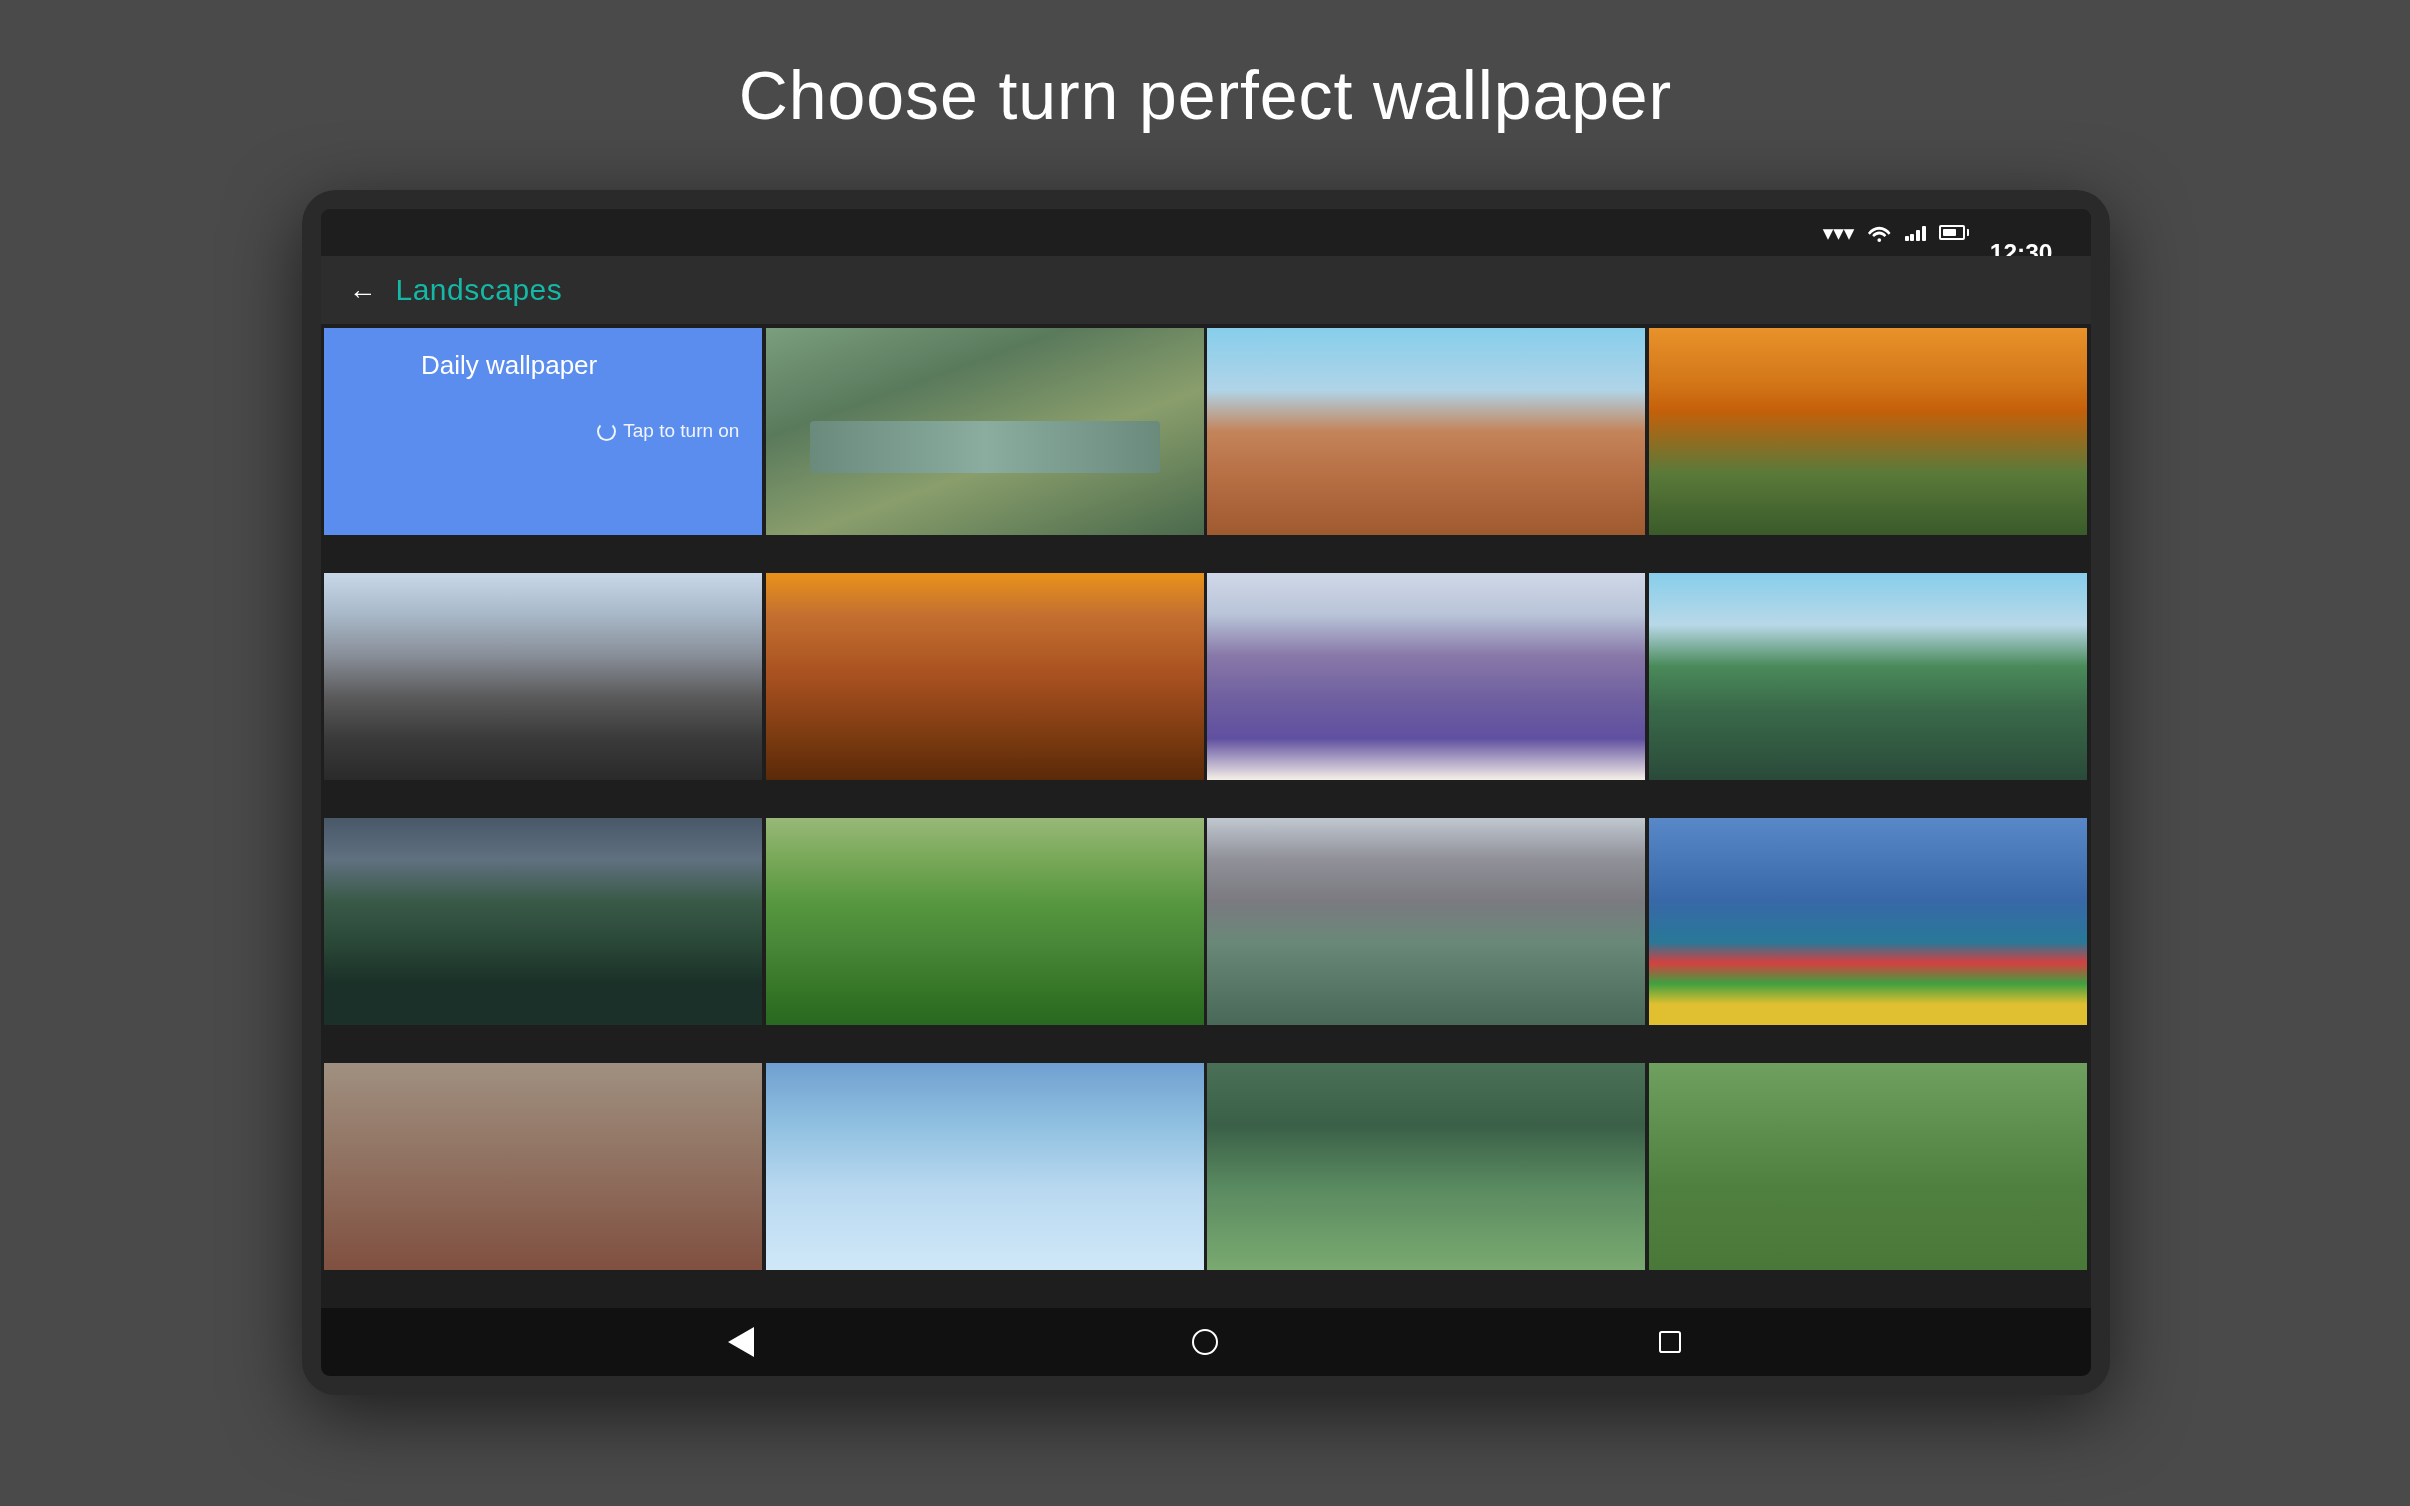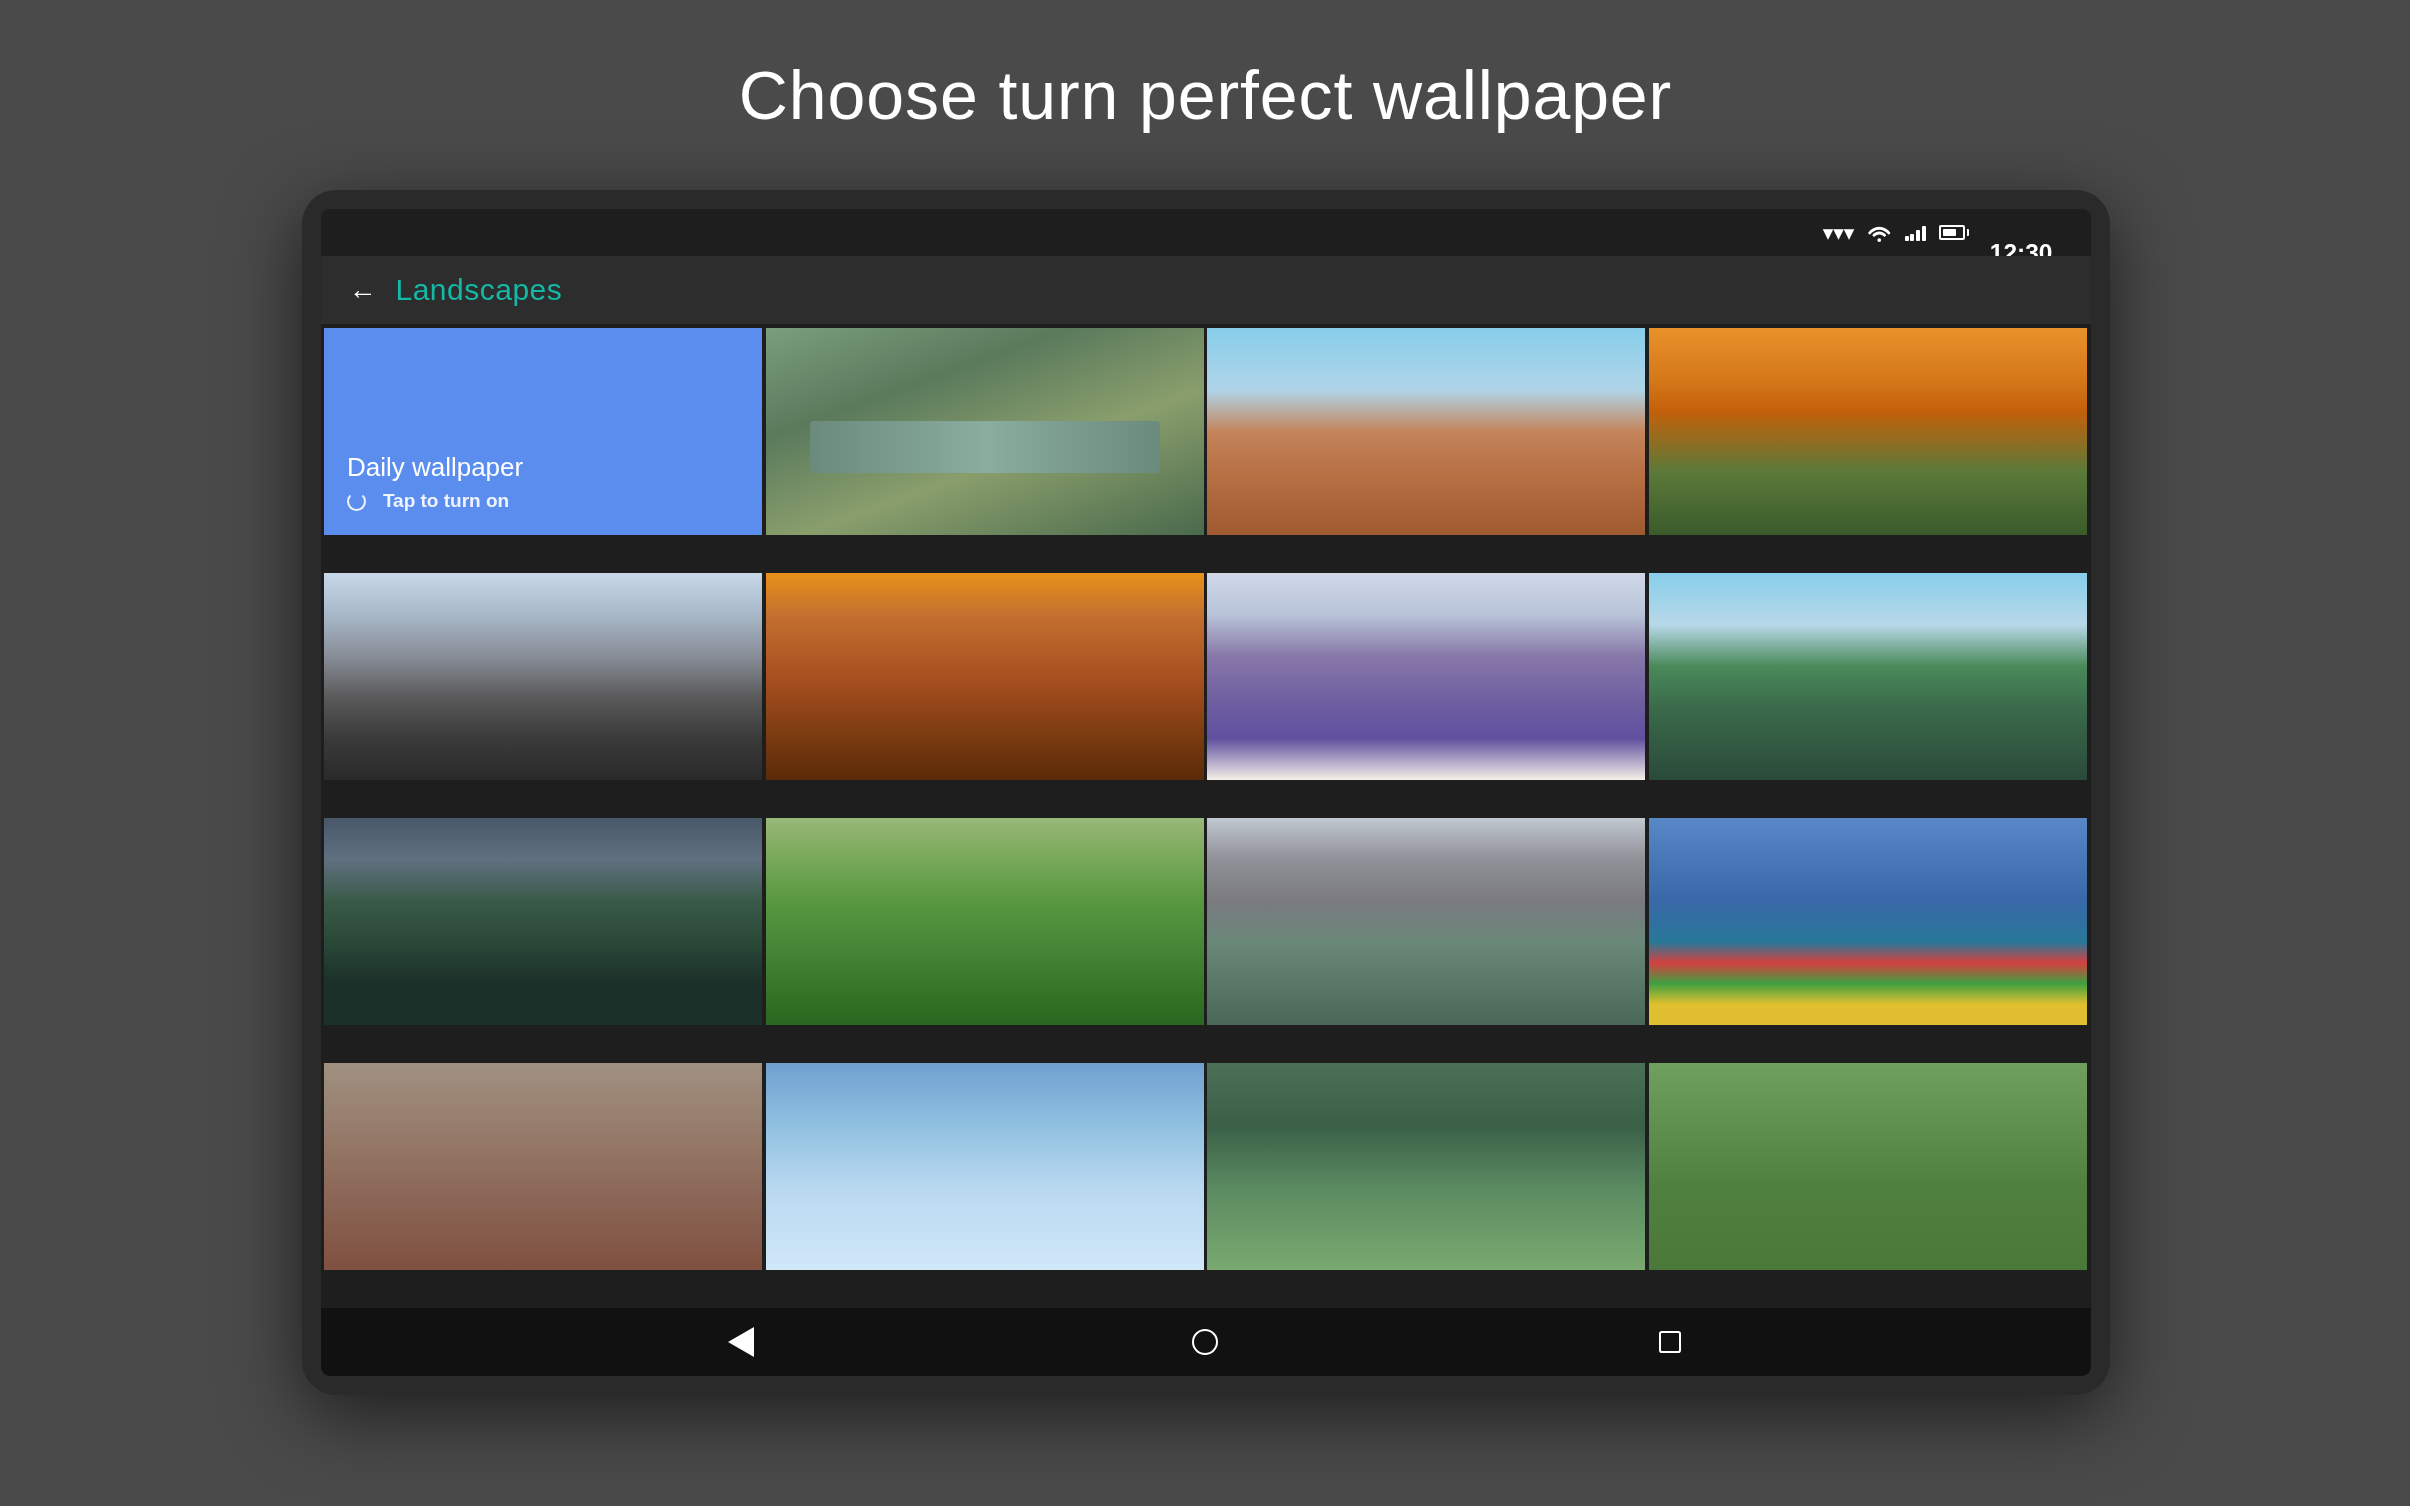--- a/index.html
+++ b/index.html
@@ -114,41 +114,40 @@
       position: relative;
       overflow: hidden;
       cursor: pointer;
       height: 207px;
     }
 
     
     .daily-wallpaper-card {
       background: #5b8def;
       display: flex;
-      flex-direction: column;
+      flex-direction: row;
       justify-content: flex-end;
       padding: 22.6px;
       cursor: pointer;
       height: 207px;
     }
 
     .daily-wallpaper-title {
       color: #ffffff;
       font-size: 26px;
       font-weight: 500;
       margin-bottom: 7.5px;
     }
 
     .daily-wallpaper-subtitle {
       color: rgba(255,255,255,0.9);
       font-size: 19px;
       display: flex;
       align-items: center;
-      gap: 17px;
-      font-weight: bold;
+      gap: 7px;
     }
 
     .refresh-icon {
       display: inline-block;
       width: 19px;
       height: 19px;
       border: 2.4px solid rgba(255,255,255,0.9);
       border-top-color: transparent;
       border-radius: 50%;
       position: relative;

